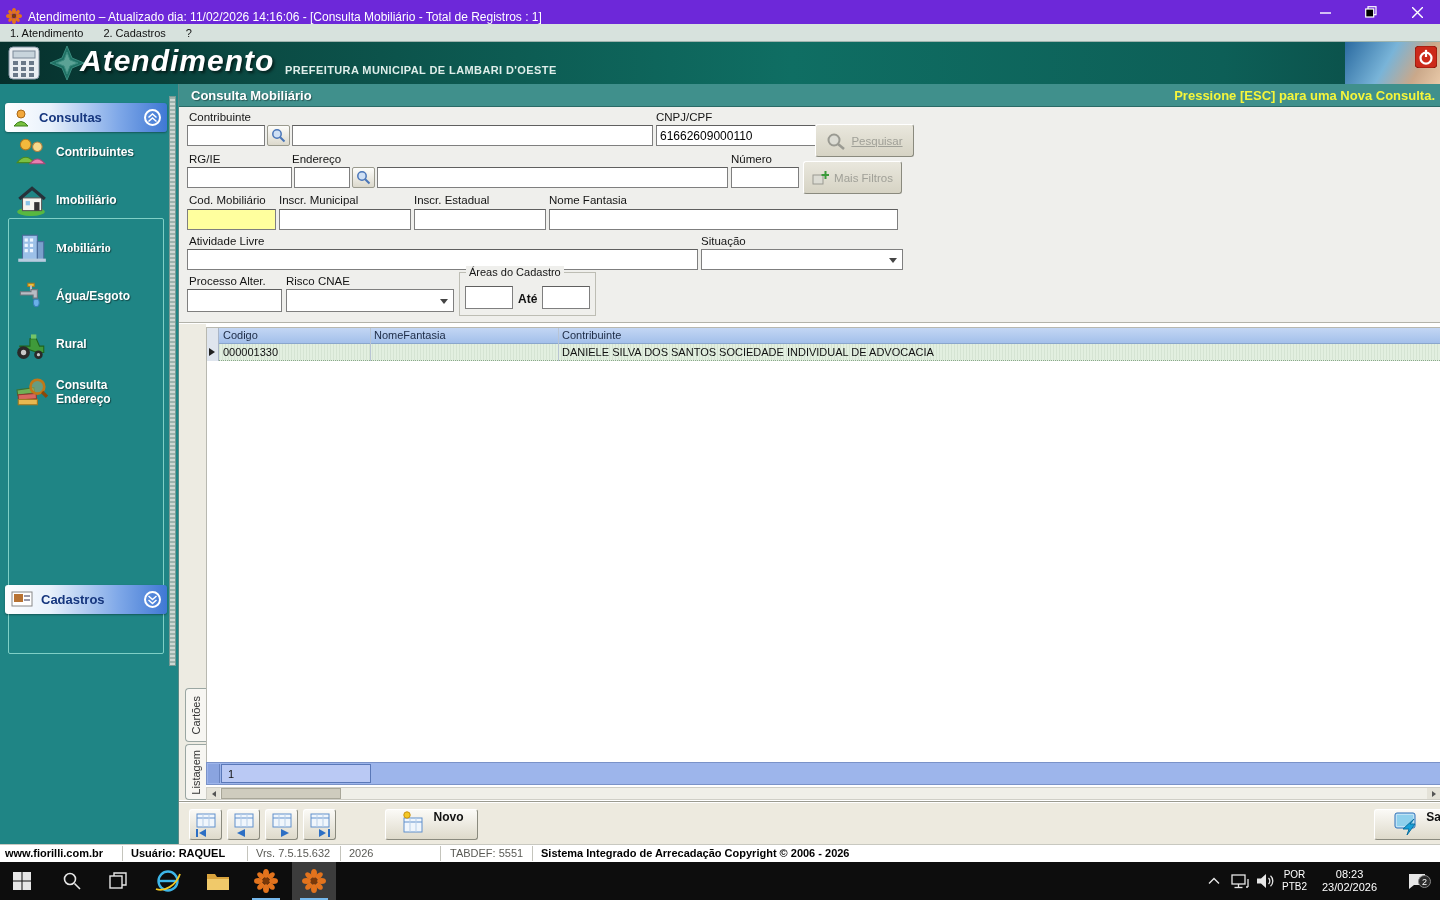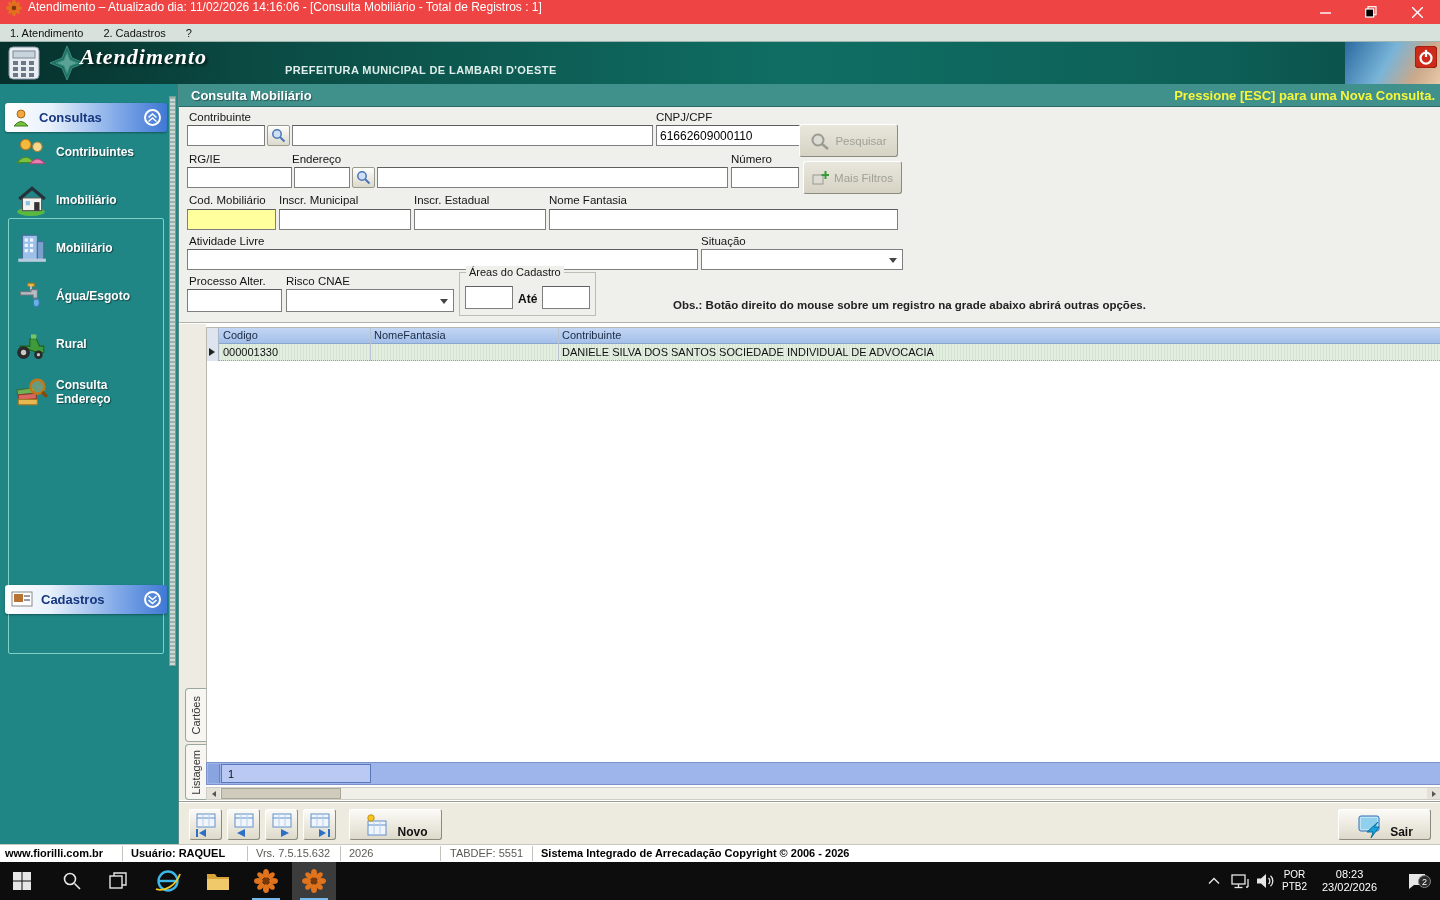--- a/index.html
+++ b/index.html
@@ -1,38 +1,38 @@
 <!DOCTYPE html>
 <html><head>
 <meta charset="utf-8">
 <style>
   html,body{margin:0;padding:0;background:#000;}
   *{box-sizing:border-box;}
   .screen{position:relative;width:1440px;height:900px;overflow:hidden;
     font-family:"Liberation Sans",sans-serif;background:#fff;}
 
   
-  .titlebar{position:absolute;left:0;top:0;width:1440px;height:24px;background:#ef4444;
-    color:#fff;font-size:12px;display:flex;align-items:flex-start;}
+  .titlebar{position:absolute;left:0;top:0;width:1440px;height:24px;background:#6d28d9;
+    color:#fff;font-size:12px;display:flex;align-items:flex-end;}
   .titlebar .appicon{width:16px;height:16px;margin:0 6px 0 6px;}
   .wctrl{position:absolute;top:0;width:46px;height:24px;display:flex;align-items:center;justify-content:center;}
   .wctrl svg{display:block;}
 
   
   .menubar{position:absolute;left:0;top:24px;width:1440px;height:18px;background:#d7e2dd;
     border-bottom:1px solid #9fb4ae;font-size:11px;color:#111;display:flex;align-items:center;}
   .menubar .mitem{padding:0 10px;height:18px;display:flex;align-items:center;}
 
   
   .appheader{position:absolute;left:0;top:42px;width:1440px;height:42px;
     background:linear-gradient(90deg,#06302c 0%,#0b4b44 18%,#0f6e63 55%,#0d5f57 85%,#0a4a44 100%);}
   .appheader .calc{position:absolute;left:6px;top:3px;}
   .appheader .deco{position:absolute;left:48px;top:2px;width:38px;height:38px;opacity:.7;}
-  .logo{position:absolute;left:80px;top:2px;font-size:22px;font-weight:bold;font-style:italic;
-    color:#fff;text-shadow:2px 2px 3px rgba(0,0,0,.6);letter-spacing:1px;font-family:Liberation Serif, serif;}
+  .logo{position:absolute;left:80px;top:2px;font-size:30px;font-weight:bold;font-style:italic;
+    color:#fff;text-shadow:2px 2px 3px rgba(0,0,0,.6);letter-spacing:1px;}
   .subtitle{position:absolute;left:285px;top:22px;font-size:11px;font-weight:bold;color:#dfeeea;letter-spacing:.4px;}
   .headphoto{position:absolute;right:0;top:0;width:95px;height:42px;
     background:linear-gradient(120deg,#2a6aa0,#79b4d8 45%,#caa88a 75%,#e8c9a8);}
   .powerbtn{position:absolute;right:3px;top:4px;width:22px;height:22px;}
 
   
   .sidebar{position:absolute;left:0;top:84px;width:178px;height:760px;background:#1f8585;}
   .side-section{position:absolute;left:5px;width:162px;height:29px;border-radius:3px;
     background:linear-gradient(90deg,#ffffff 0%,#e8f1fb 28%,#7fa8e8 70%,#3f78d4 100%);
     display:flex;align-items:center;box-shadow:0 1px 2px rgba(0,0,0,.35);}
@@ -105,21 +105,21 @@
   .a-right{border-left:4px solid #555;}
 
   
   .btoolbar{position:absolute;left:0;top:718px;width:1262px;height:42px;background:#edeadf;
     border-top:1px solid #fff;box-shadow:0 -1px 0 #9a9a90;}
   .navbtn{position:absolute;top:6px;width:33px;height:31px;border-radius:3px;
     border:1px solid;border-color:#fff #8a8a7e #8a8a7e #fff;background:linear-gradient(#fbfaf6,#dedacb);
     display:flex;align-items:center;justify-content:center;cursor:pointer;}
   .wordbtn{position:absolute;top:6px;width:93px;height:31px;border-radius:3px;
     border:1px solid;border-color:#fff #8a8a7e #8a8a7e #fff;background:linear-gradient(#fbfaf6,#dedacb);
-    display:flex;align-items:flex-end;justify-content:center;gap:8px;font-size:12px;font-weight:bold;color:#111;cursor:pointer;}
+    display:flex;align-items:flex-start;justify-content:center;gap:8px;font-size:12px;font-weight:bold;color:#111;cursor:pointer;margin-left:36px;}
 
   
   .statusbar{position:absolute;left:0;top:844px;width:1440px;height:18px;background:#fff;
     border-top:1px solid #c8c8c0;font-size:11px;color:#000;}
   .statusbar .seg{position:absolute;top:2px;white-space:nowrap;}
   .statusbar .sep{position:absolute;top:1px;width:1px;height:15px;background:#c4c4bc;}
   .dim{color:#5a5a55;font-weight:normal;}
   .strong{font-weight:bold;}
 
   
@@ -239,21 +239,21 @@
     <div class="side-item" style="top:96px;">
       <svg viewBox="0 0 32 32">
           <ellipse cx="16" cy="27" rx="13" ry="4" fill="#58b840"></ellipse>
           <rect x="8" y="14" width="18" height="12" fill="#f4f4ee" stroke="#555"></rect>
           <path d="M5 15 L17 5 L29 15" fill="none" stroke="#26323a" stroke-width="3"></path>
           <rect x="19" y="18" width="5" height="8" fill="#333"></rect>
           <rect x="11" y="17" width="4" height="4" fill="#88c4e8"></rect>
         </svg>
       <span class="ilabel">Imobiliário</span>
     </div>
-    <div class="side-item" style="top:144px;">
+    <div class="side-item" style="top:144px;font-family:Liberation Serif, serif;">
       <svg viewBox="0 0 32 32">
           <rect x="8" y="4" width="14" height="24" fill="#9cc0e8" stroke="#4a6a9a"></rect>
           <rect x="22" y="10" width="6" height="18" fill="#7aa0cc" stroke="#4a6a9a"></rect>
           <g fill="#eef6ff">
             <rect x="10" y="7" width="3" height="3"></rect>
             <rect x="15" y="7" width="3" height="3"></rect>
             <rect x="10" y="12" width="3" height="3"></rect>
             <rect x="15" y="12" width="3" height="3"></rect>
             <rect x="10" y="17" width="3" height="3"></rect>
             <rect x="15" y="17" width="3" height="3"></rect>
@@ -323,21 +323,21 @@
     <input class="tinput" style="left: 8px; top: 41px; width: 78px;">
     <div class="magbtn" style="left:88px;top:41px;">
         <svg width="15" height="15">
           <circle cx="6" cy="6" r="4.2" fill="#cfe0f4" stroke="#4a76b8" stroke-width="1.5"></circle>
           <line x1="9.2" y1="9.2" x2="13.5" y2="13.5" stroke="#4a76b8" stroke-width="2"></line>
         </svg>
       </div>
     <input class="tinput" style="left: 113px; top: 41px; width: 361px;">
     <span class="flabel" style="left:477px;top:27px;">CNPJ/CPF</span>
     <input class="tinput" style="left: 477px; top: 41px; width: 160px;" value="61662609000110">
-    <div class="bigbtn" style="left:620px;top:40px;">
+    <div class="bigbtn" style="left:636px;top:40px;text-decoration:underline;">
       <svg width="20" height="18">
           <circle cx="8" cy="8" r="5.5" fill="#dcdcd4" stroke="#9a9a92" stroke-width="2"></circle>
           <line x1="12" y1="12" x2="18" y2="17" stroke="#9a9a92" stroke-width="2.5"></line>
         </svg>
       <span>Pesquisar</span>
     </div>
 
     <span class="flabel" style="left:10px;top:69px;">RG/IE</span>
     <input class="tinput" style="left: 8px; top: 83px; width: 105px;">
     <span class="flabel" style="left:113px;top:69px;">Endereço</span>
@@ -381,21 +381,20 @@
     <span class="flabel" style="left:107px;top:191px;">Risco CNAE</span>
     <div class="tselect" style="left:107px;top:205px;width:168px;height:23px;">
         <span class="caret" style="top:9px;"></span>
       </div>
     <div class="fieldset" style="left:280px;top:188px;width:137px;height:44px;">
       <span class="legend">Áreas do Cadastro</span>
     </div>
     <input class="tinput" style="left: 286px; top: 202px; width: 48px; height: 23px;">
     <span class="atelbl" style="left:339px;top:208px;">Até</span>
     <input class="tinput" style="left: 363px; top: 202px; width: 48px; height: 23px;">
-    <span class="obs" style="left:494px;top:215px;">Obs.: Botão direito do mouse sobre um registro na grade abaixo abrirá outras opções.</span>
 
     <div class="groove" style="top:238px;"></div>
 
     <div class="leftstrip"></div>
     <div class="vtab" style="top:604px;height:54px;z-index:2;">
         <span>Cartões</span>
       </div>
     <div class="vtab" style="top:660px;height:56px;">
         <span>Listagem</span>
       </div>

